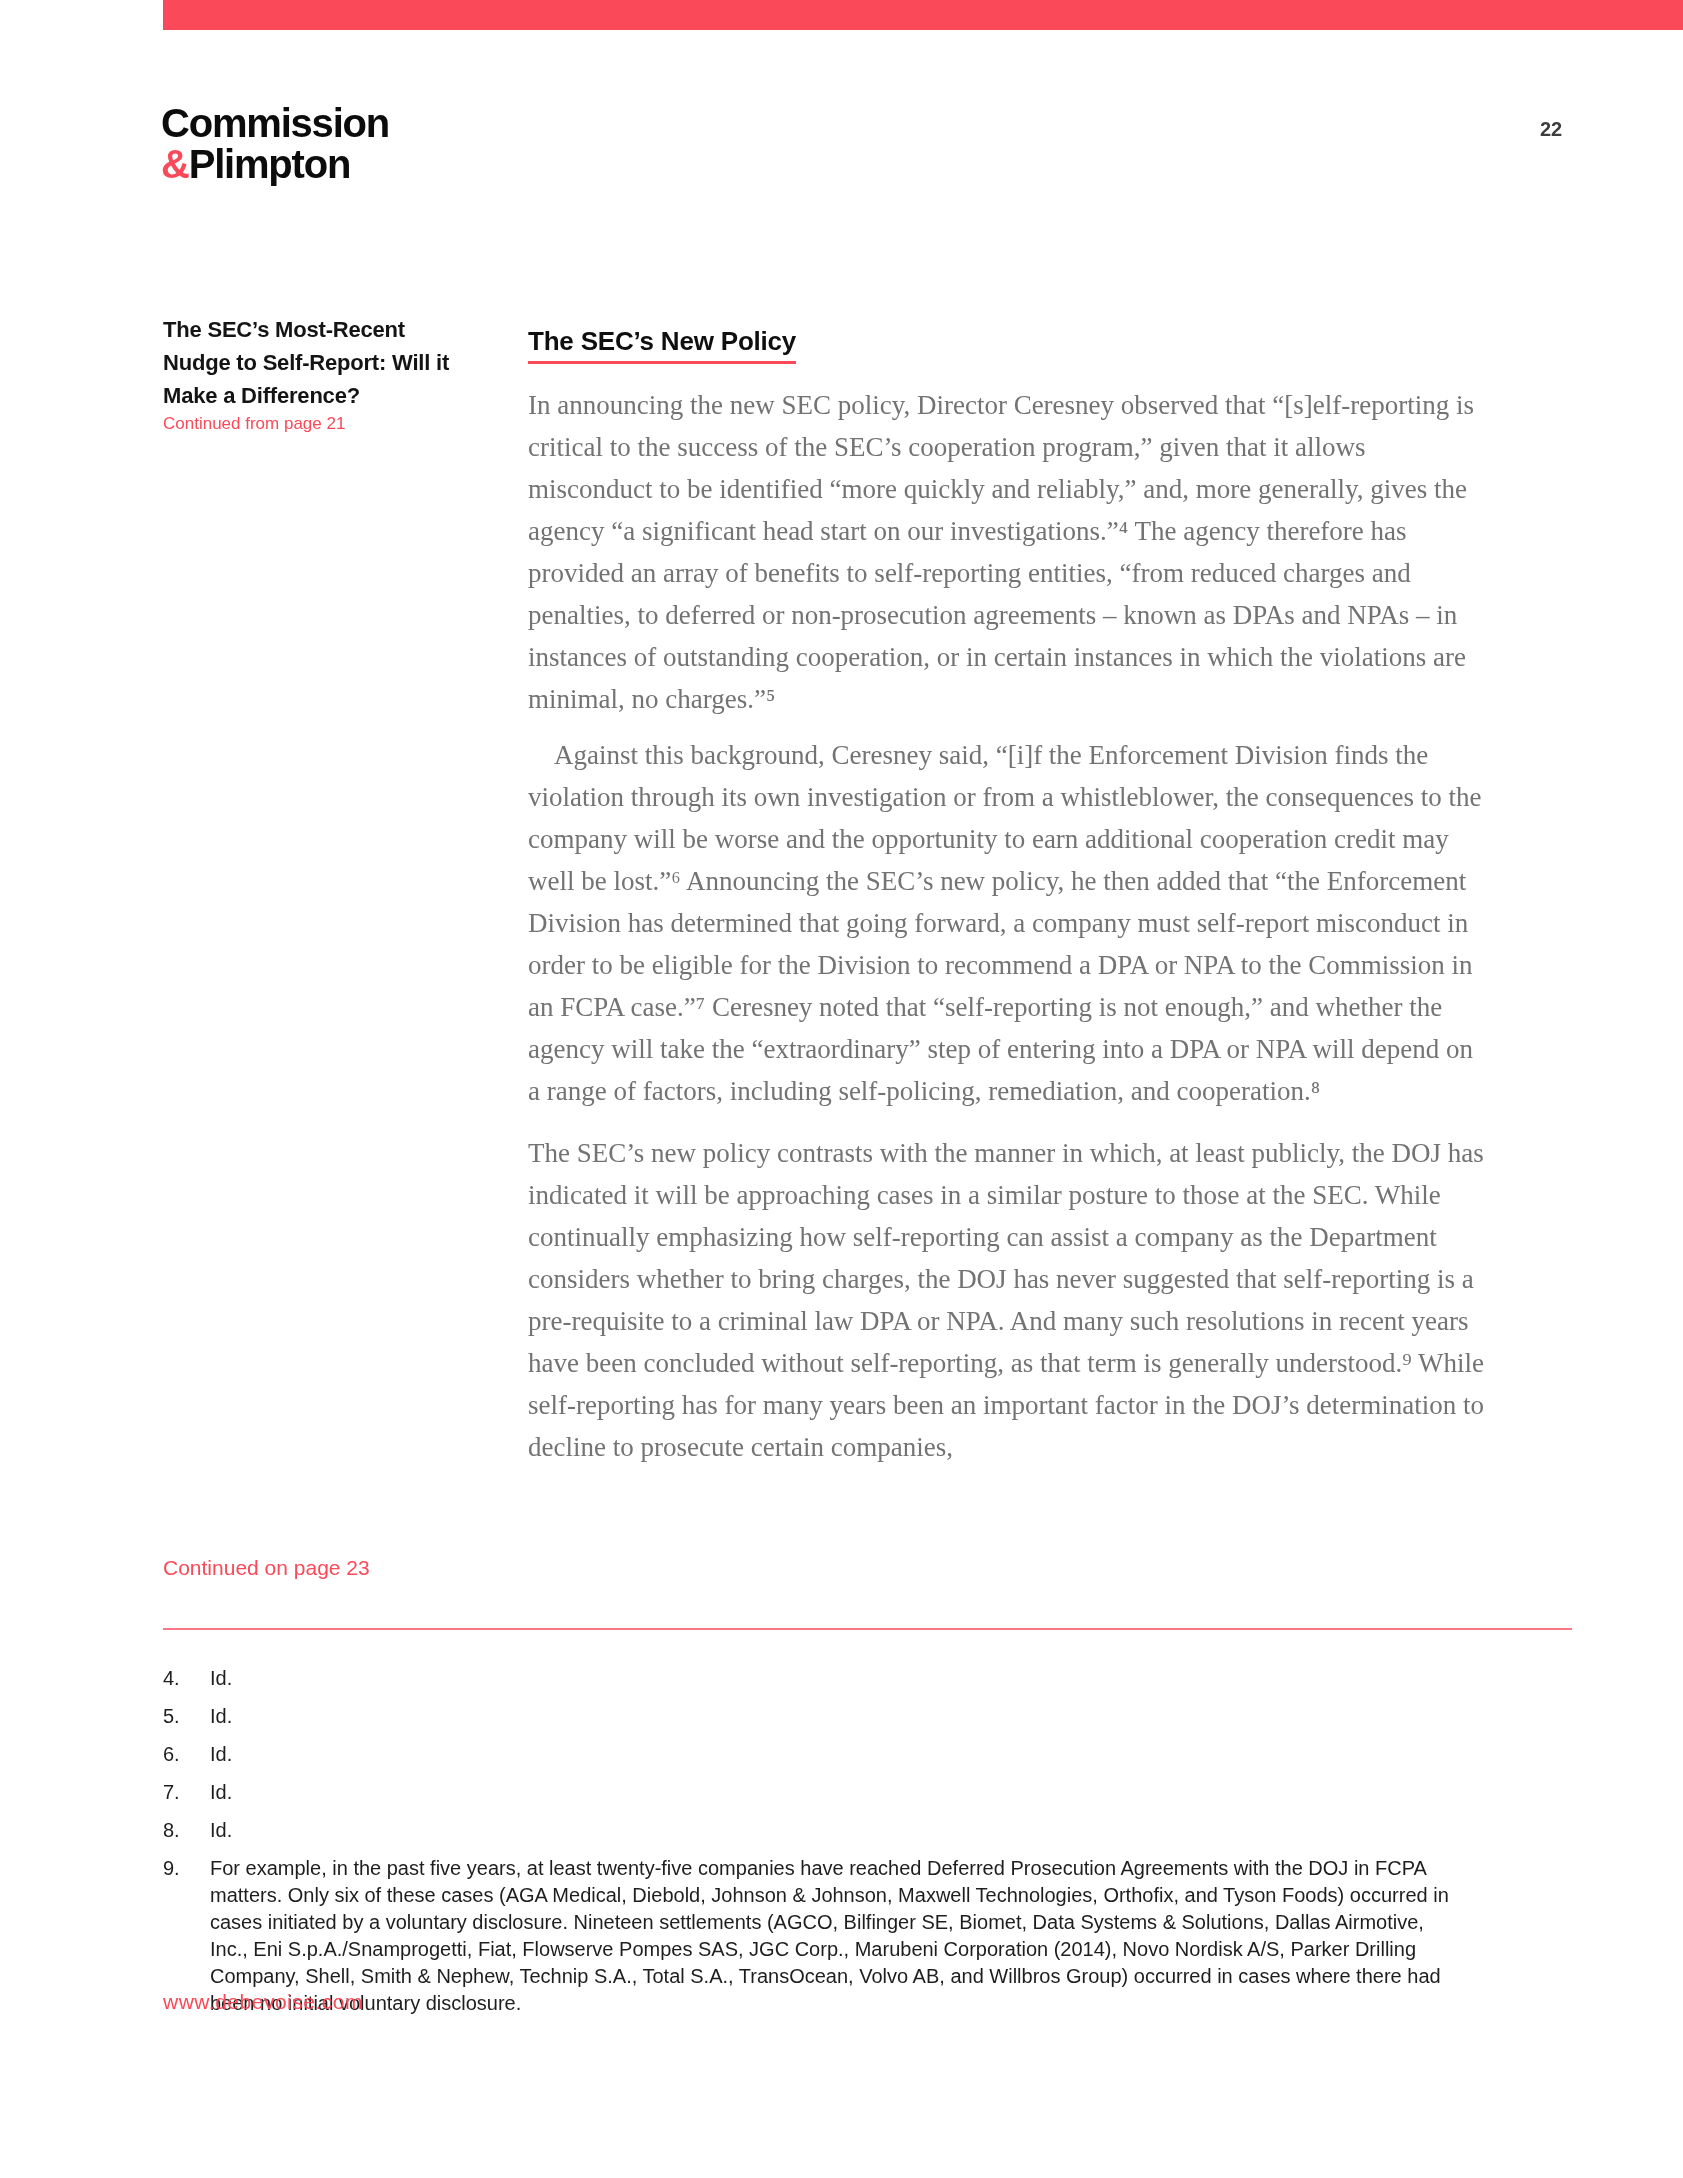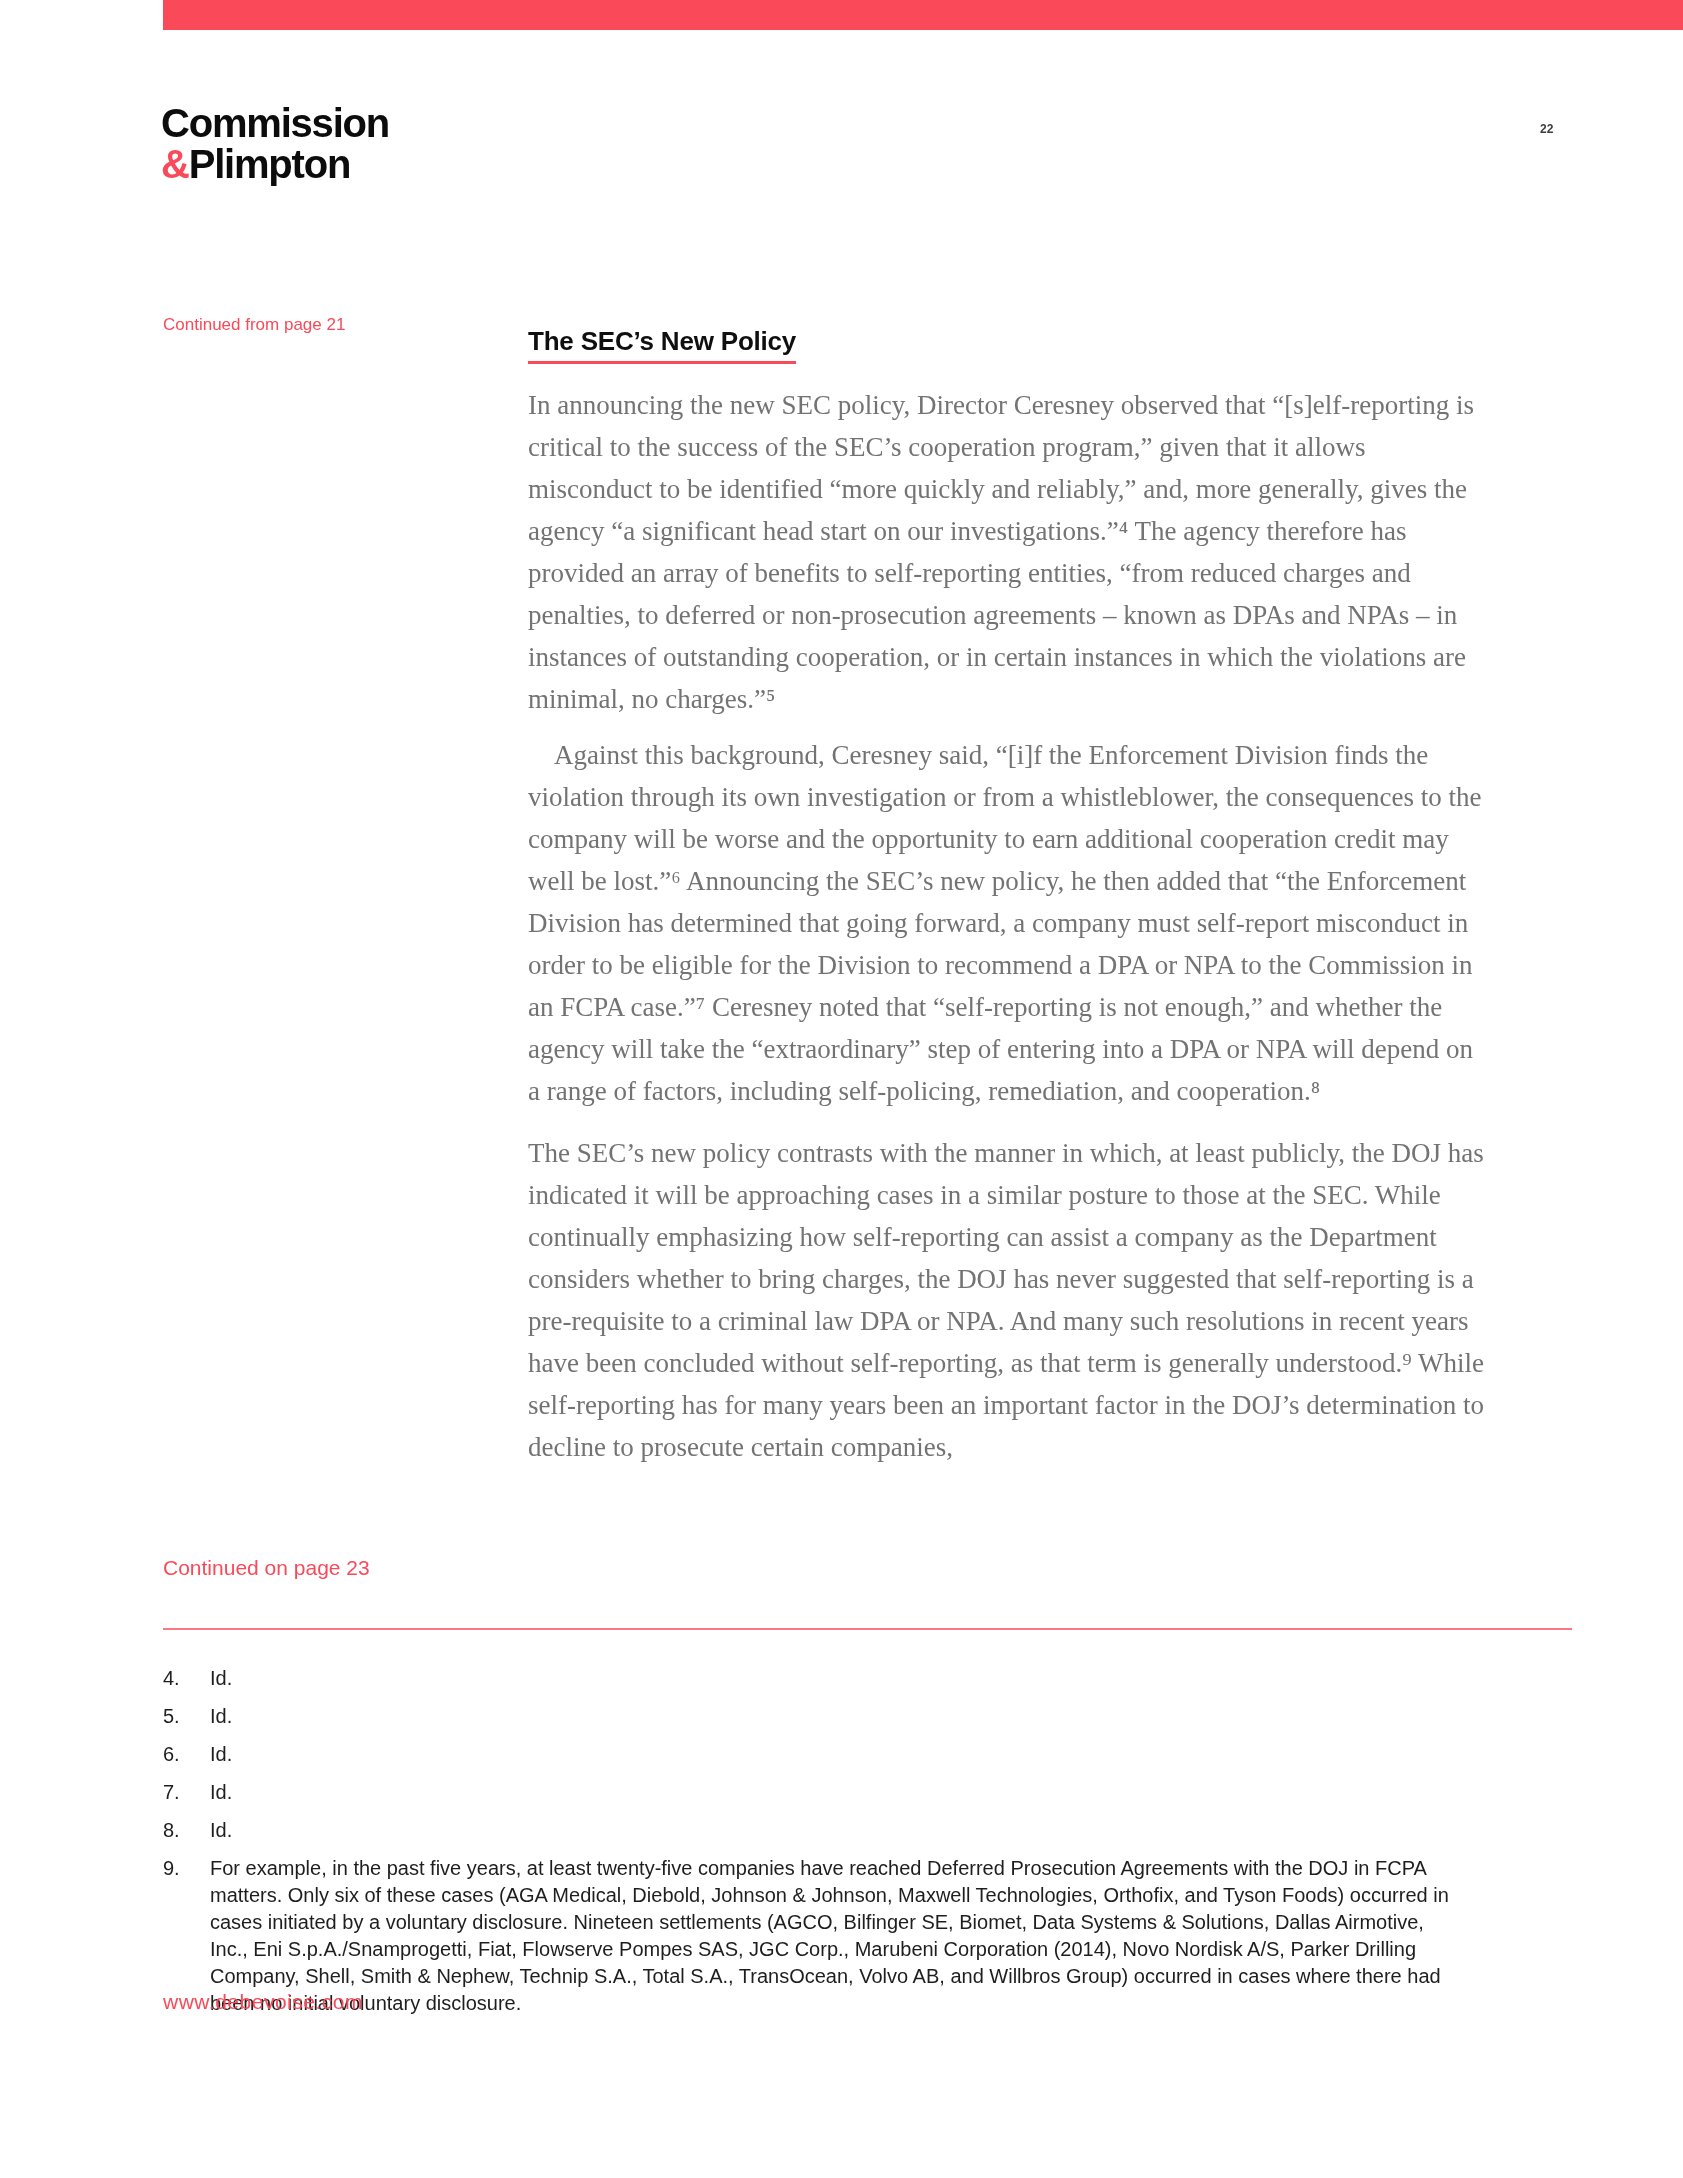--- a/index.html
+++ b/index.html
@@ -20,21 +20,21 @@
     letter-spacing:-1.2px; color:#0c0c0c;
   }
   .logo .amp{ color:var(--accent); }
   .masthead{
     position:absolute; left:1245px; top:115px;
     font-size:20px; line-height:29px; font-weight:bold; color:#161616;
   }
   .masthead .newsletter{ color:var(--accent); }
   .pagenum{
     position:absolute; left:1540px; top:115px;
-    font-size:12px; font-weight:bold; color:#3d3d3d; line-height:29px;
+    font-size:20px; font-weight:bold; color:#3d3d3d; line-height:29px;
   }
   .sidebar{ position:absolute; left:163px; top:313px; width:297px; }
   .sidebar-title{
     font-size:22px; line-height:33px; font-weight:bold; color:#141414;
     letter-spacing:-0.2px;
   }
   .continued-from{ margin-top:2px; font-size:17px; color:var(--accent); }
   .main{ position:absolute; left:528px; top:326px; width:958px; }
   .section-heading-wrap{ margin:0 0 20px 0; }
   .section-heading{
@@ -83,20 +83,21 @@
     </div>
     <div>
       <span class="amp">&amp;</span><span>Plimpton</span>
     </div>
   </div>
 
 
   <div class="pagenum">22</div>
 
   <div class="sidebar">
+    <div class="sidebar-title">The SEC’s Most-Recent Nudge to Self-Report: Will it Make a Difference?</div>
     <div class="continued-from">Continued from page 21</div>
   </div>
 
   <div class="main">
     <div class="section-heading-wrap">
       <h2 class="section-heading">The SEC’s New Policy</h2>
     </div>
     <p class="body">In announcing the new SEC policy, Director Ceresney observed that “[s]elf-reporting is critical to the success of the SEC’s cooperation program,” given that it allows misconduct to be identified “more quickly and reliably,” and, more generally, gives the agency “a significant head start on our investigations.”⁴ The agency therefore has provided an array of benefits to self-reporting entities, “from reduced charges and penalties, to deferred or non-prosecution agreements – known as DPAs and NPAs – in instances of outstanding cooperation, or in certain instances in which the violations are minimal, no charges.”⁵</p>
     <p class="body indent">Against this background, Ceresney said, “[i]f the Enforcement Division finds the violation through its own investigation or from a whistleblower, the consequences to the company will be worse and the opportunity to earn additional cooperation credit may well be lost.”⁶ Announcing the SEC’s new policy, he then added that “the Enforcement Division has determined that going forward, a company must self-report misconduct in order to be eligible for the Division to recommend a DPA or NPA to the Commission in an FCPA case.”⁷ Ceresney noted that “self-reporting is not enough,” and whether the agency will take the “extraordinary” step of entering into a DPA or NPA will depend on a range of factors, including self-policing, remediation, and cooperation.⁸</p>
 

